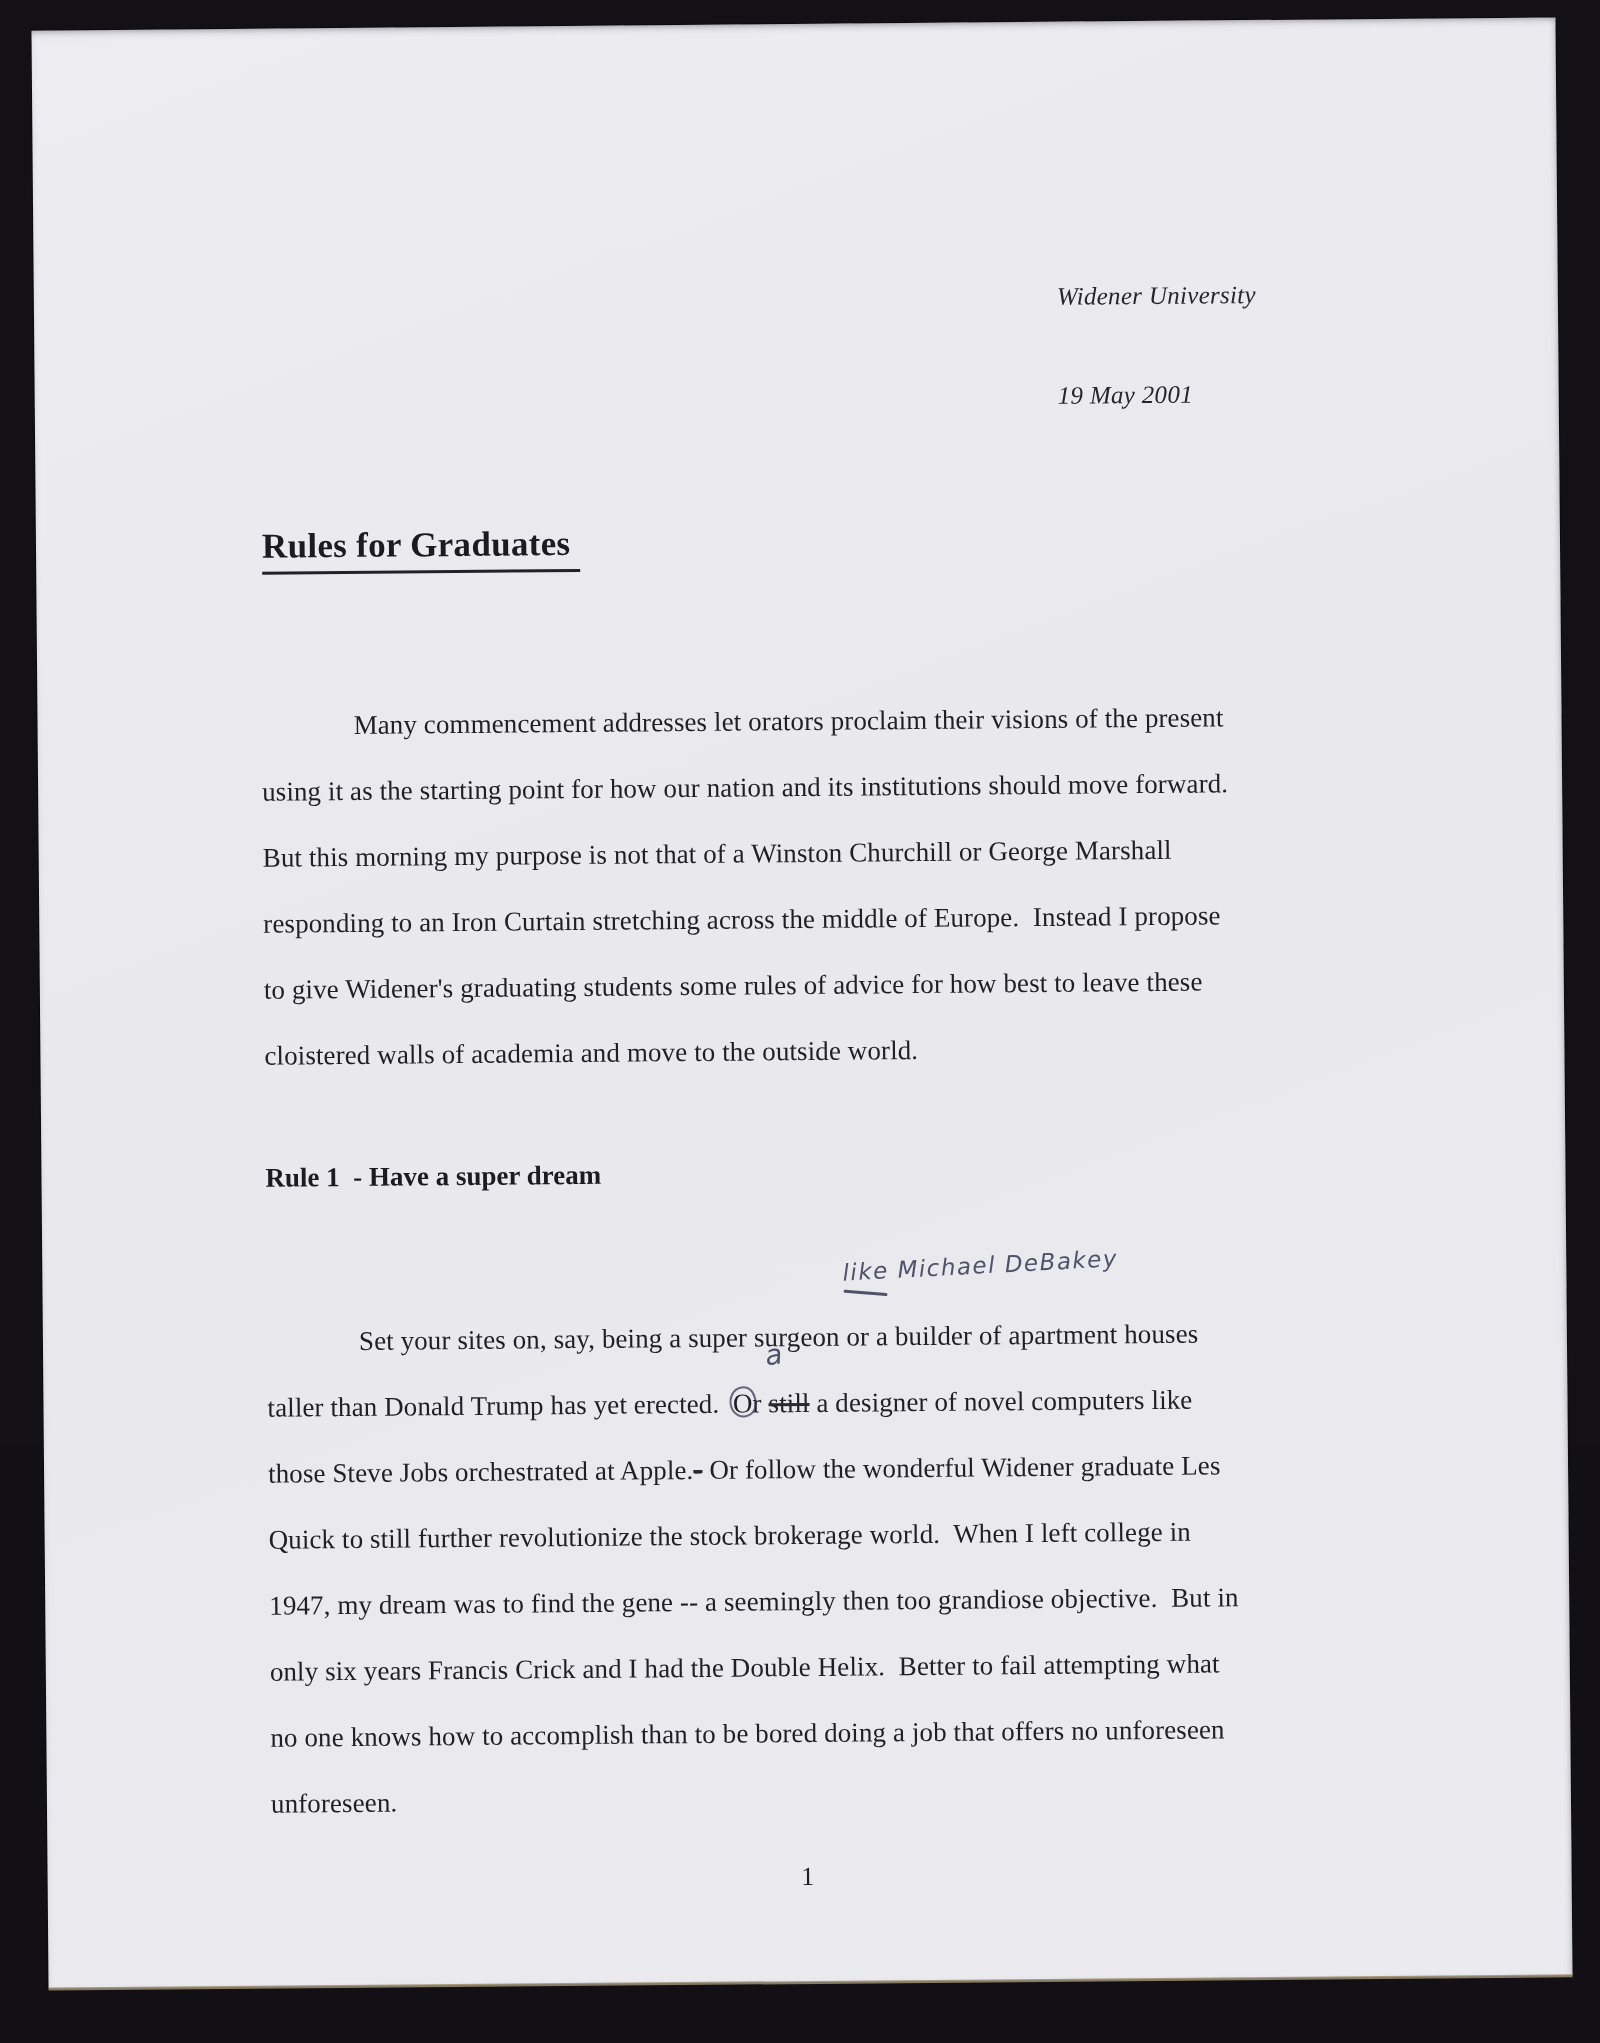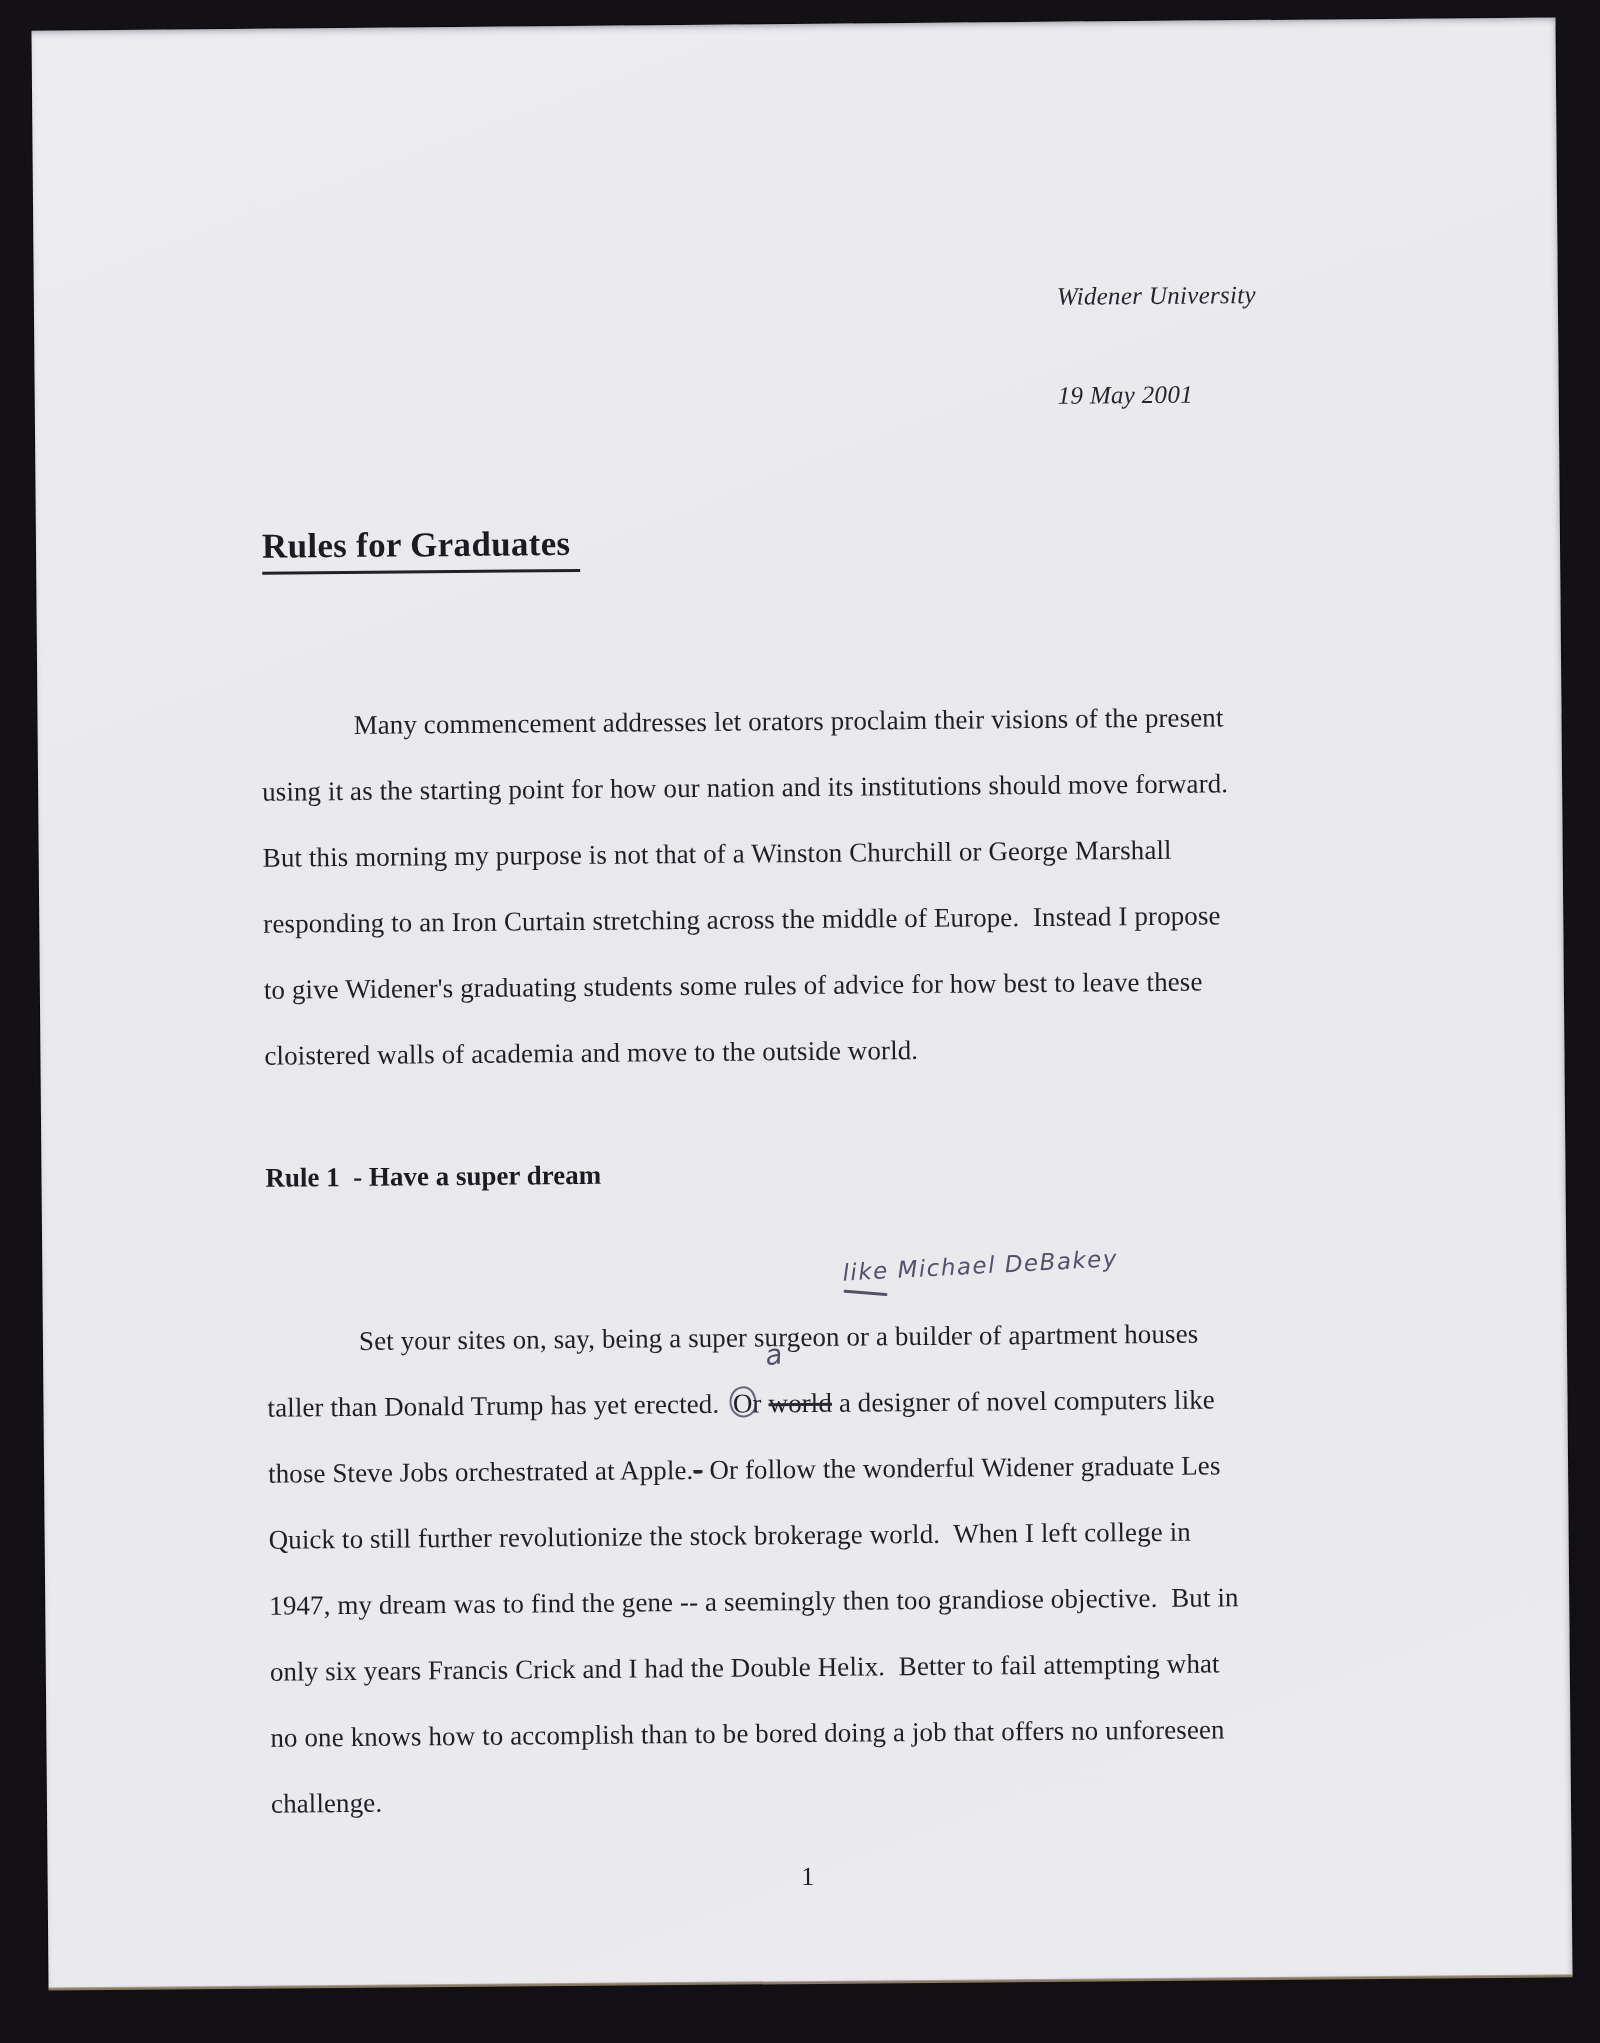--- a/index.html
+++ b/index.html
@@ -169,27 +169,27 @@
         <div class="tline"><span>But this morning my purpose is not that of a Winston Churchill or George Marshall</span></div>
         <div class="tline"><span>responding to an Iron Curtain stretching across the middle of Europe.  Instead I propose</span></div>
         <div class="tline"><span>to give Widener's graduating students some rules of advice for how best to leave these</span></div>
         <div class="tline"><span>cloistered walls of academia and move to the outside world.</span></div>
       </div>
 
     <h2 class="rule-heading">Rule 1  - Have a super dream</h2>
 
     <div class="para para2">
         <div class="tline"><span>Set your sites on, say, being a super surgeon or a builder of apartment houses</span></div>
-        <div class="tline"><span>taller than Donald Trump has yet erected.  </span><span class="scribble">O</span><span>r </span><span class="strike">world</span><span> a designer of novel computers like</span></div>
+        <div class="tline"><span>taller than Donald Trump has yet erected.  </span><span class="scribble">O</span><span>r </span><span class="strike">still</span><span> a designer of novel computers like</span></div>
         <div class="tline"><span>those Steve Jobs orchestrated at Apple.</span><span class="strike">-</span><span> Or follow the wonderful Widener graduate Les</span></div>
         <div class="tline"><span>Quick to still further revolutionize the stock brokerage world.  When I left college in</span></div>
         <div class="tline"><span>1947, my dream was to find the gene -- a seemingly then too grandiose objective.  But in</span></div>
         <div class="tline"><span>only six years Francis Crick and I had the Double Helix.  Better to fail attempting what</span></div>
         <div class="tline"><span>no one knows how to accomplish than to be bored doing a job that offers no unforeseen</span></div>
-        <div class="tline"><span>challenge.</span></div>
+        <div class="tline"><span>unforeseen.</span></div>
       </div>
 
     <div class="annotation annotation-debakey">like Michael DeBakey</div>
     <div class="annotation-caret"></div>
     <div class="annotation annotation-a">a</div>
 
     <div class="page-number">1</div>
 
   </div>
 </div>

